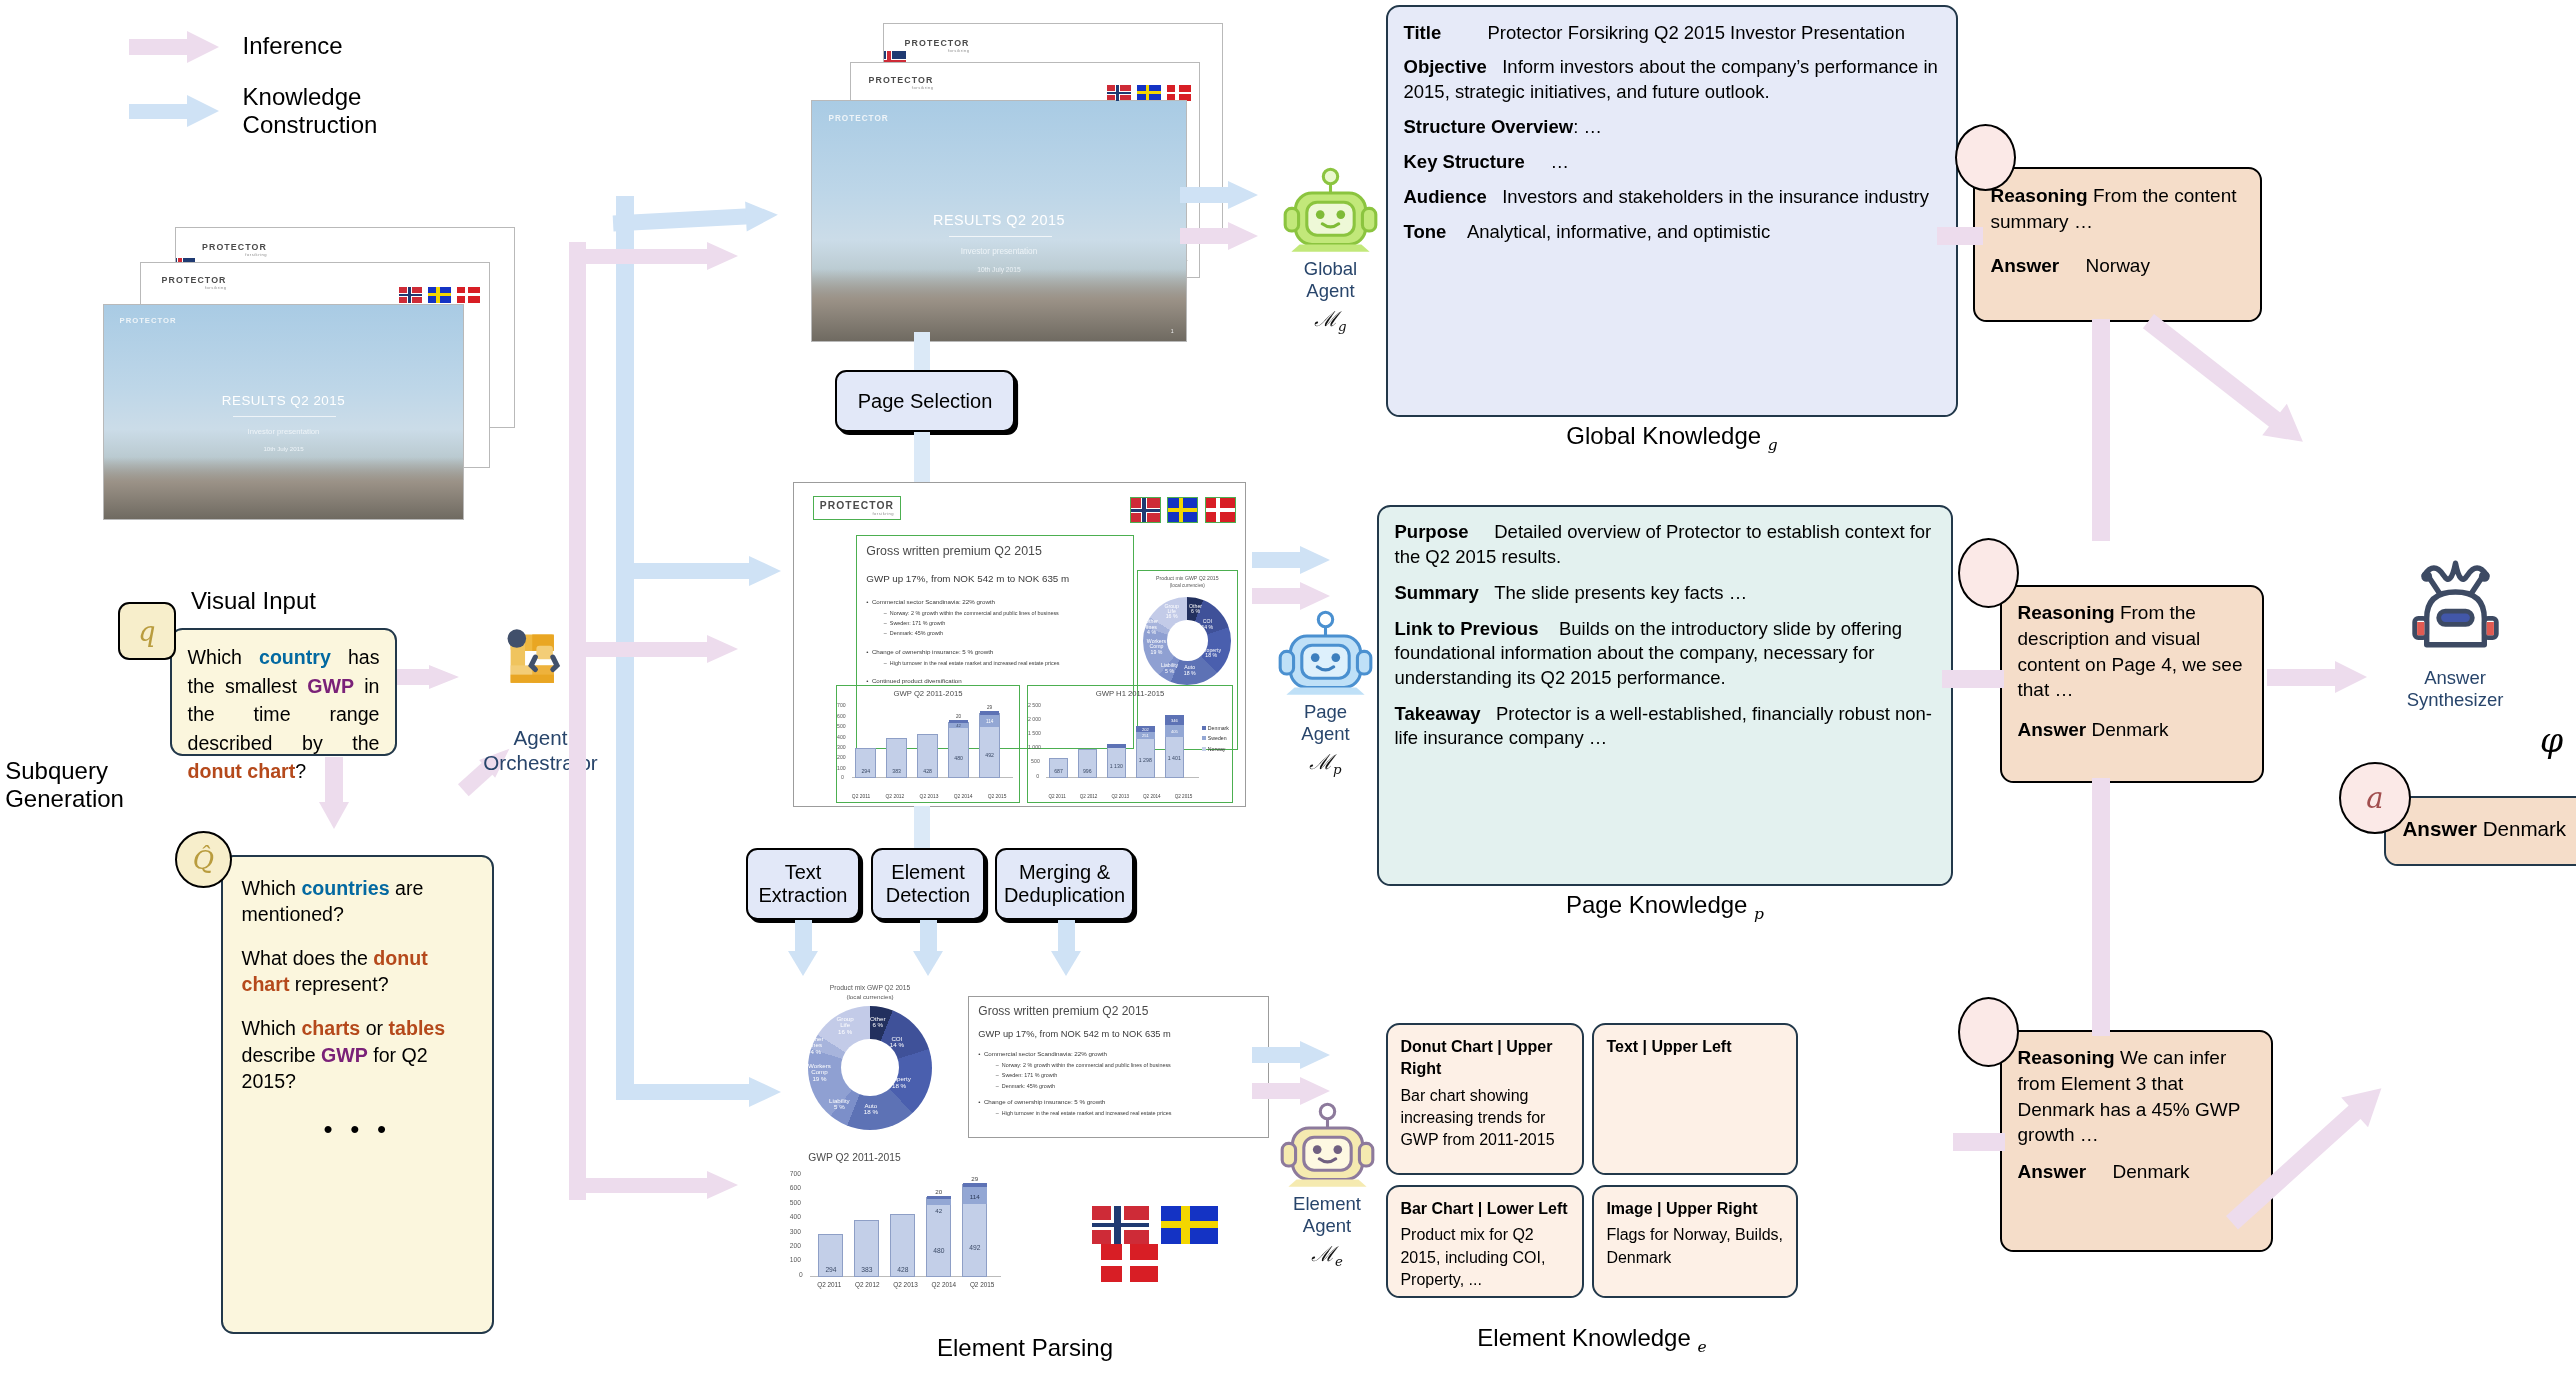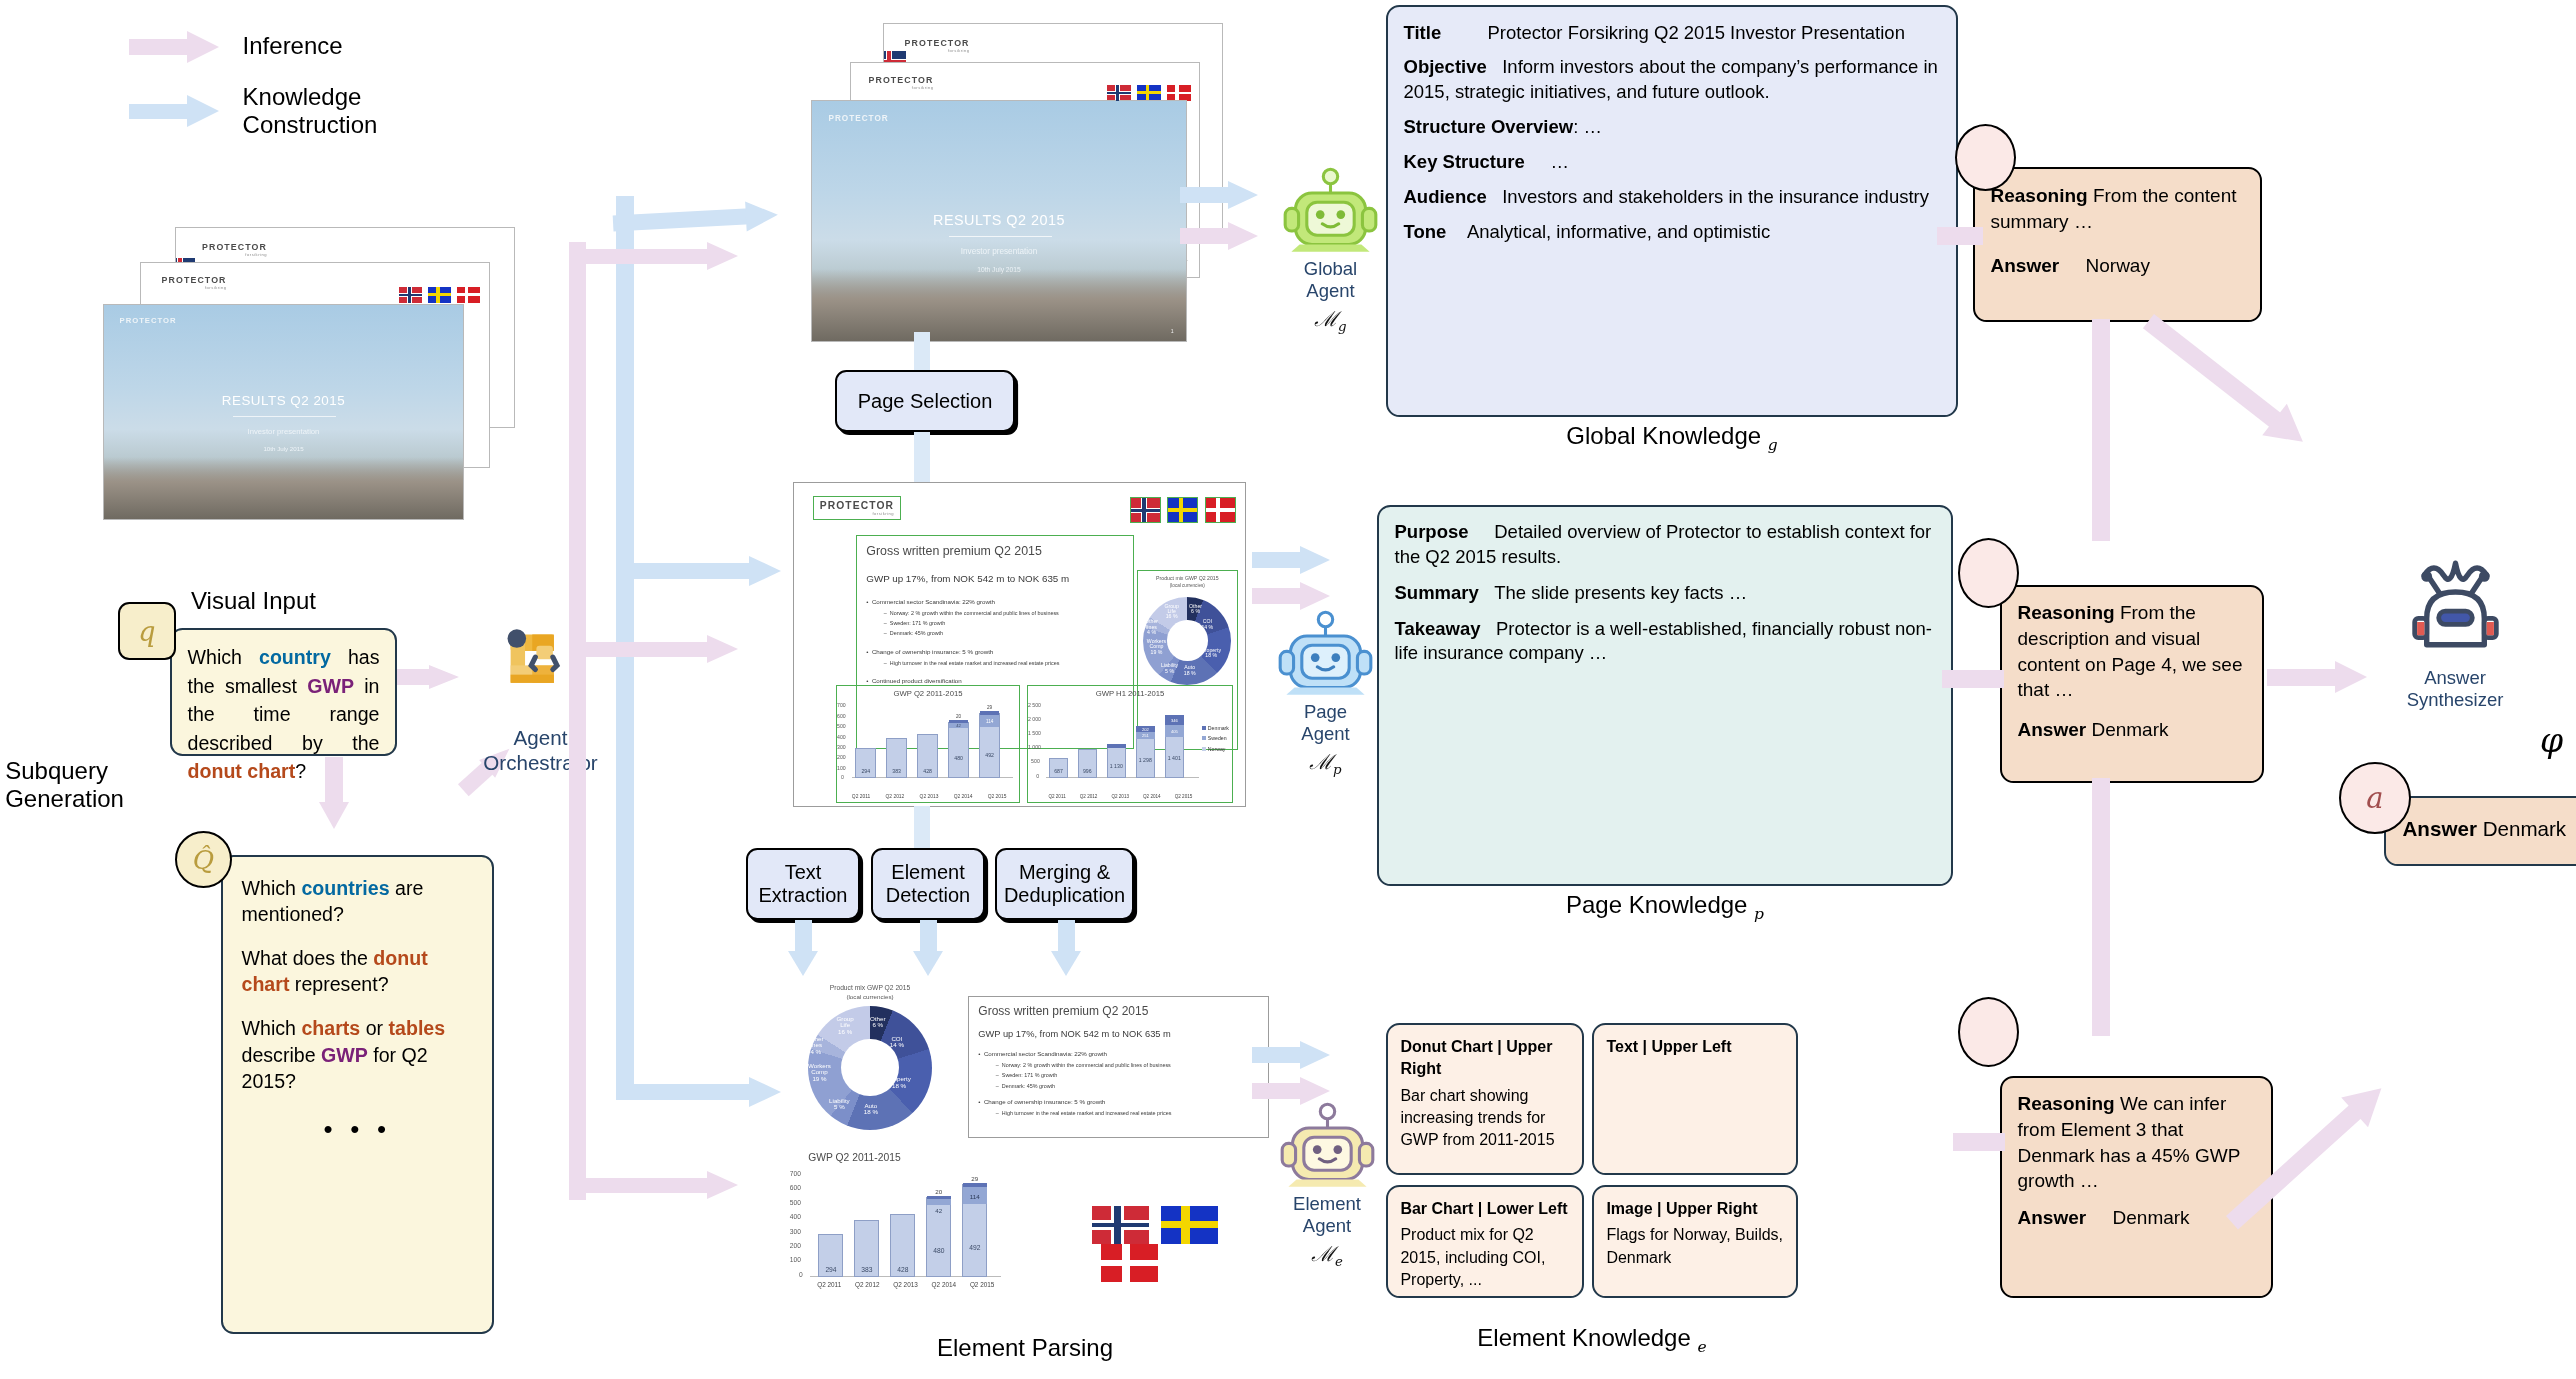--- a/index.html
+++ b/index.html
@@ -599,20 +599,21 @@
   <p style="margin-bottom:10.3px;"><b>Audience</b>&nbsp;&nbsp;&nbsp;Investors and stakeholders in the insurance industry</p>
   <p><b>Tone</b>&nbsp;&nbsp;&nbsp;&nbsp;Analytical, informative, and optimistic</p>
 </div>
 <div class="abs caption" style="left:1386px; top:422px; width:572px;">
   Global Knowledge <span style="font-family:'DejaVu Serif',serif; font-style:italic;">𝚦<sub style="font-size:15.5px;">g</sub></span>
 </div>
 
 <div class="abs rbox kbox" style="left:1377px; top:505px; width:576px; height:381px; background:#e3f1ef; font-size:18.5px;">
   <p style="margin-bottom:11.3px;"><b>Purpose</b>&nbsp;&nbsp;&nbsp;&nbsp;&nbsp;Detailed overview of Protector to establish context for the Q2 2015 results.</p>
   <p style="margin-bottom:11.3px;"><b>Summary</b>&nbsp;&nbsp;&nbsp;The slide presents key facts …</p>
+  <p style="margin-bottom:11.3px;"><b>Link to Previous</b>&nbsp;&nbsp;&nbsp;&nbsp;Builds on the introductory slide by offering foundational information about the company, necessary for understanding its Q2 2015 performance.</p>
   <p><b>Takeaway</b>&nbsp;&nbsp;&nbsp;Protector is a well-established, financially robust non-life insurance company …</p>
 </div>
 <div class="abs caption" style="left:1377px; top:891px; width:576px;">
   Page Knowledge <span style="font-family:'DejaVu Serif',serif; font-style:italic;">𝚦<sub style="font-size:15.5px;">p</sub></span>
 </div>
 
 <div class="abs rbox" style="left:1386px; top:1023px; width:198px; height:152px; background:#fdf0e6; padding:11.3px 12.4px; font-size:16px; line-height:1.38;">
   <div style="font-weight:bold; margin-bottom:4.1px;">Donut Chart | Upper Right</div>
   <div>Bar chart showing increasing trends for GWP from 2011-2015</div>
 </div>
@@ -637,21 +638,21 @@
   <div style="margin-top:18.5px;"><b>Answer</b>&nbsp;&nbsp;&nbsp;&nbsp;&nbsp;Norway</div>
 </div>
 
 <div class="abs badge pinkcirc" style="left:1958px; top:538px; width:61px; height:70px;"></div>
 <div class="abs rbox" style="left:2000px; top:585px; width:264px; height:198px; background:#f5ddc9; border:2.6px solid #000; padding:13.4px 15.5px; font-size:19px; line-height:1.35;">
   <div><b>Reasoning</b> From the description and visual content on Page 4, we see that …</div>
   <div style="margin-top:14.4px;"><b>Answer</b> Denmark</div>
 </div>
 
 <div class="abs badge pinkcirc" style="left:1958px; top:997px; width:61px; height:70px;"></div>
-<div class="abs rbox" style="left:2000px; top:1076px; width:273px; height:222px; background:#f5ddc9; border:2.6px solid #000; padding:13.4px 15.5px; font-size:19px; line-height:1.35;">
+<div class="abs rbox" style="left:2000px; top:1030px; width:273px; height:222px; background:#f5ddc9; border:2.6px solid #000; padding:13.4px 15.5px; font-size:19px; line-height:1.35;">
   <div><b>Reasoning</b> We can infer from Element 3 that Denmark has a 45% GWP growth …</div>
   <div style="margin-top:11.3px;"><b>Answer</b>&nbsp;&nbsp;&nbsp;&nbsp;&nbsp;Denmark</div>
 </div>
 
 <div class="abs" style="left:1937px; top:227px; width:46px; height:17.5px; background:#eddced;"></div>
 <div class="abs" style="left:1942px; top:670px; width:62px; height:17.5px; background:#eddced;"></div>
 <div class="abs" style="left:1953px; top:1133px; width:52px; height:17.5px; background:#eddced;"></div>
 
 <div class="abs" style="left:2092px; top:319px; width:17.5px; height:222px; background:#eddced;"></div>
 <div class="abs" style="left:2092px; top:778px; width:17.5px; height:258px; background:#eddced;"></div>

